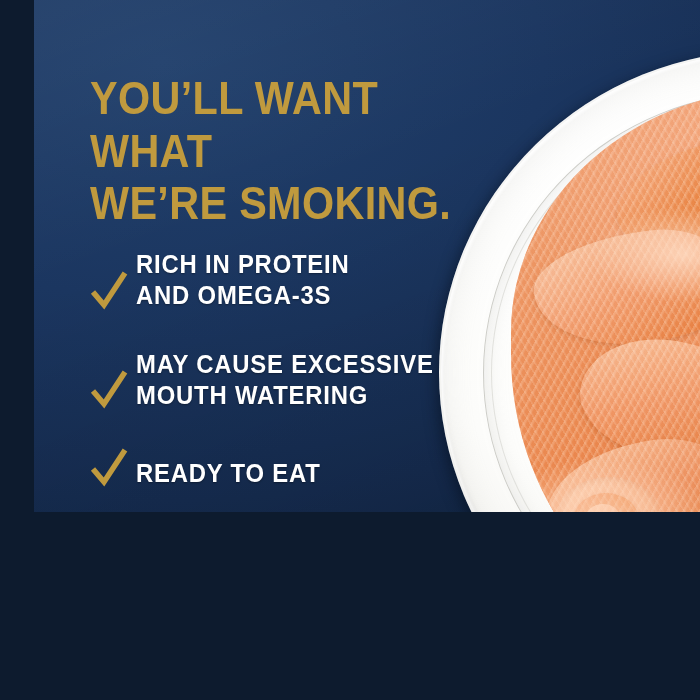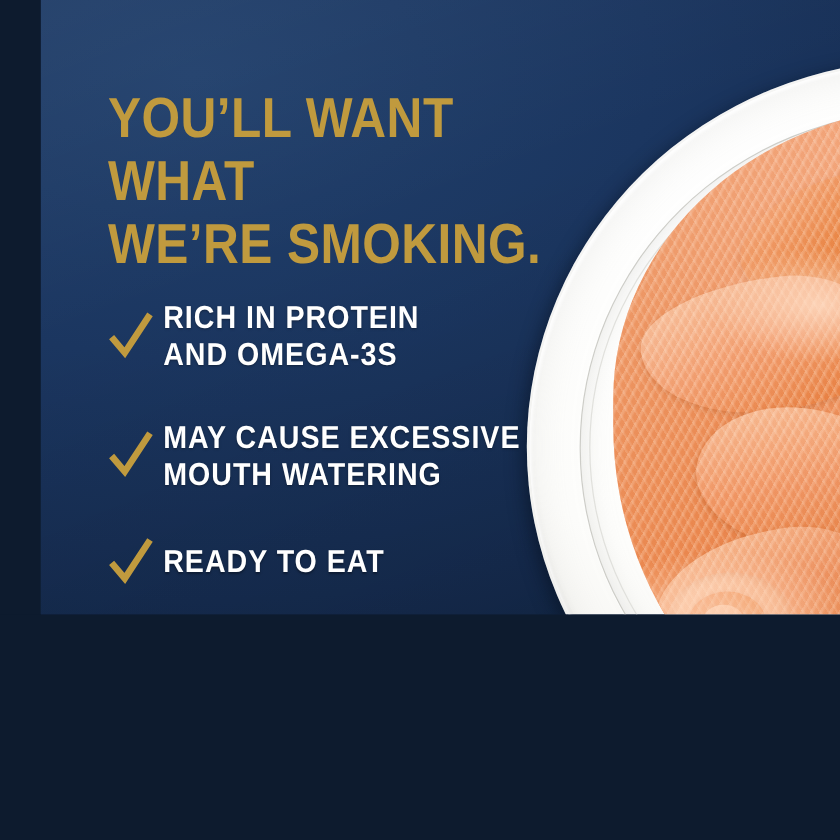--- a/index.html
+++ b/index.html
@@ -164,21 +164,21 @@
   }
   .bullets {
     position: absolute;
     left: 56px;
     top: 246px;
     width: 400px;
   }
   .bullet {
     position: relative;
     display: flex;
-    align-items: center;
+    align-items: flex-end;
     margin-bottom: 34px;
     min-height: 44px;
   }
   .check {
     flex: 0 0 auto;
     width: 38px;
     height: 42px;
     margin-right: 8px;
     margin-top: 2px;
   }

